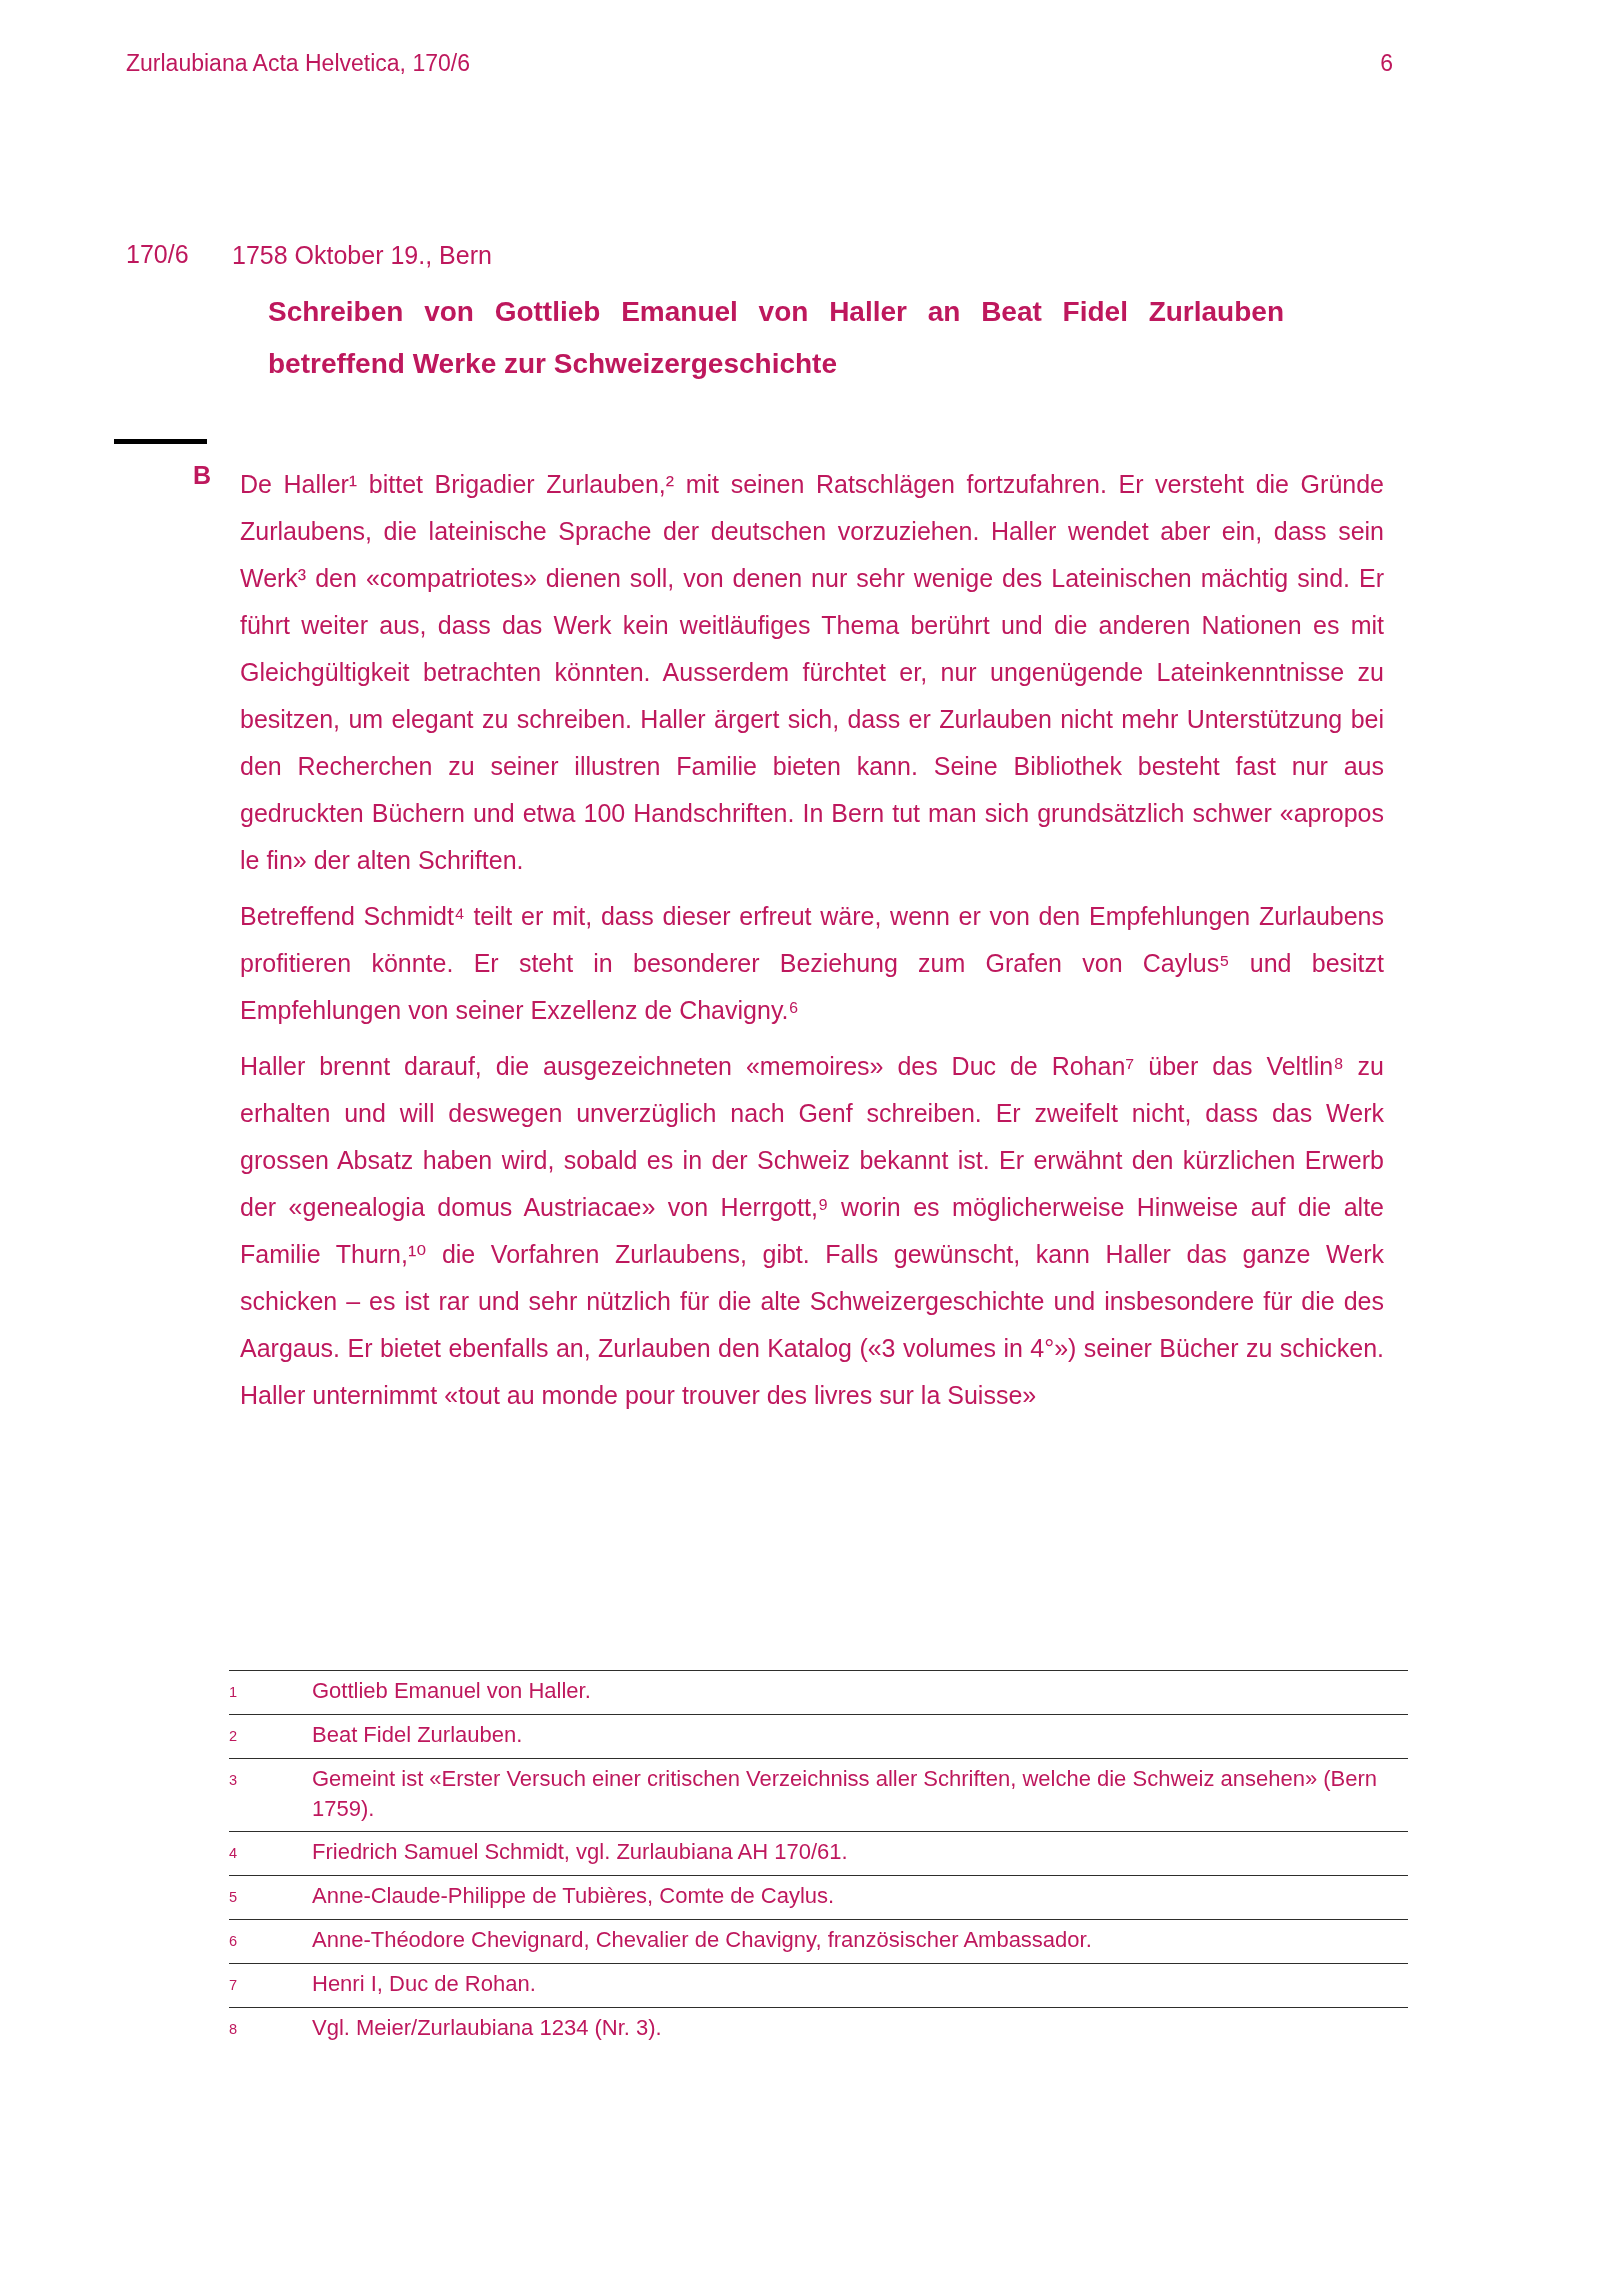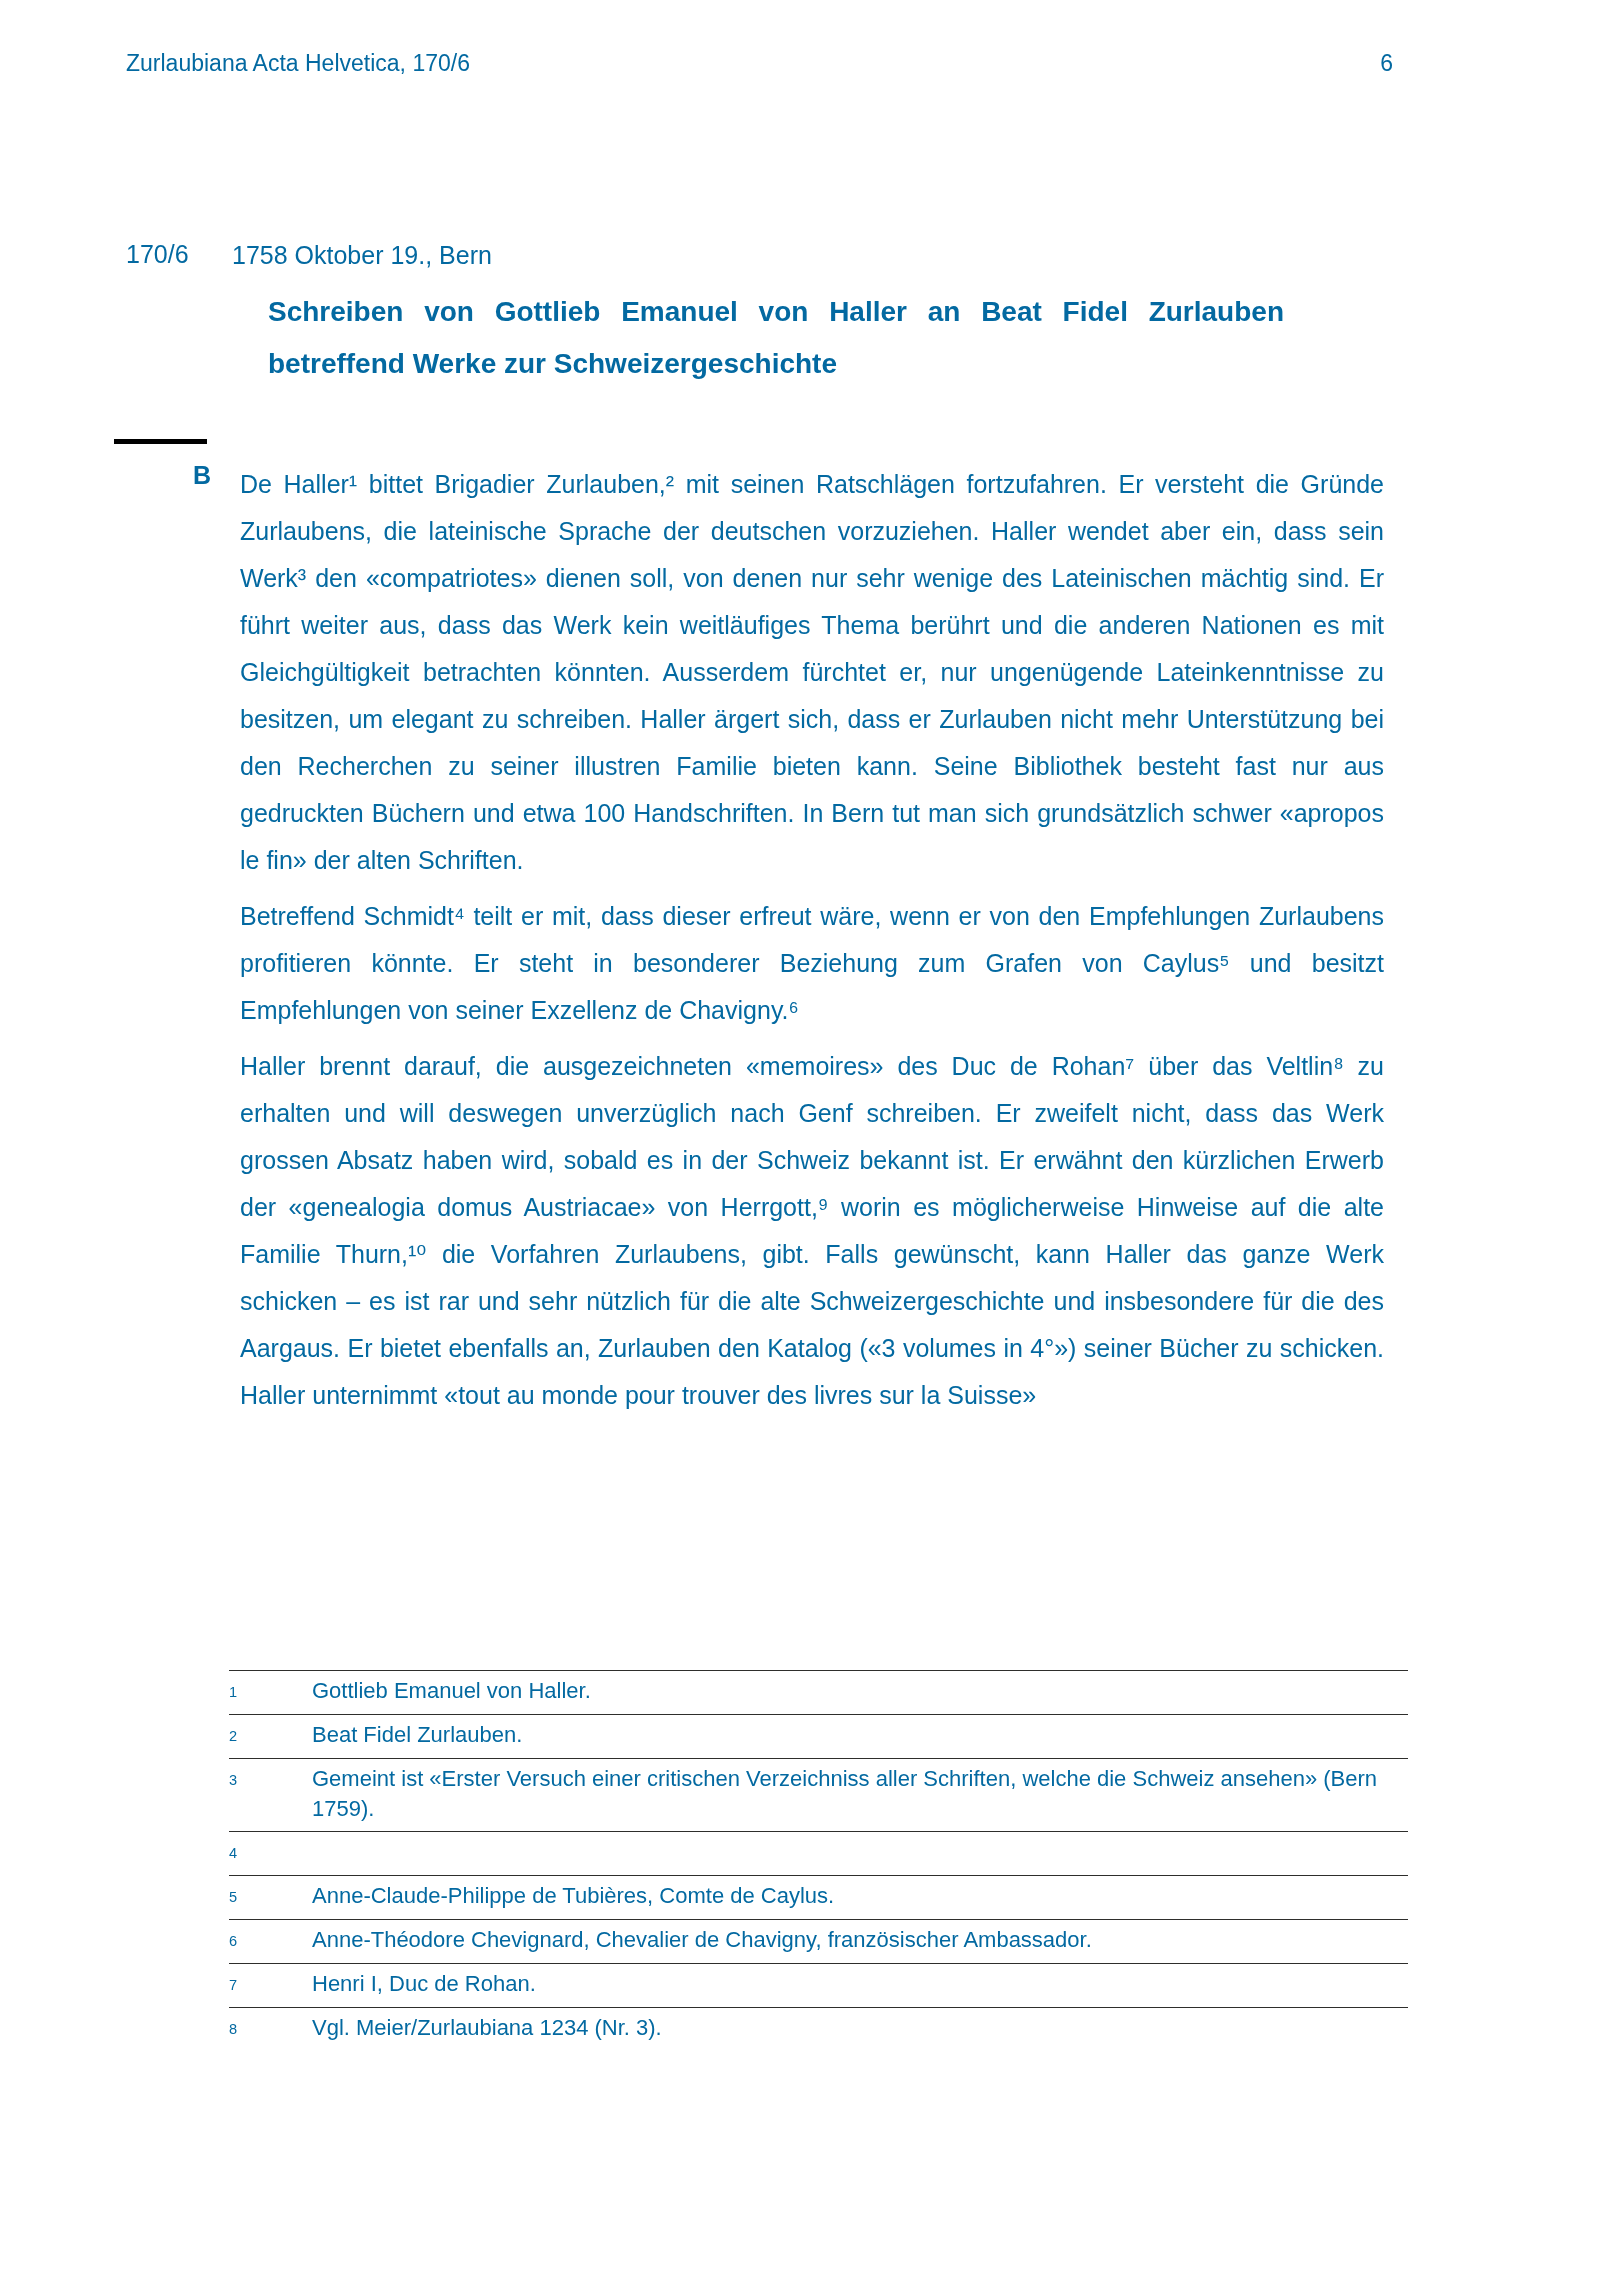--- a/index.html
+++ b/index.html
@@ -6,21 +6,21 @@
     margin: 0;
     padding: 0;
     background: #ffffff;
   }
   .page {
     position: relative;
     width: 1623px;
     height: 2295px;
     background: #ffffff;
     font-family: "Liberation Sans", "DejaVu Sans", sans-serif;
-    color: #0369a1;
+    color: #be185d;
     overflow: hidden;
   }
 
   
   .running-header {
     position: absolute;
     top: 49px;
     left: 126px;
     right: 230px;
     display: flex;
@@ -155,20 +155,21 @@
     <div class="footnote-row">
       <span class="footnote-num">2</span>
       <span class="footnote-text">Beat Fidel Zurlauben.</span>
     </div>
     <div class="footnote-row">
       <span class="footnote-num">3</span>
       <span class="footnote-text">Gemeint ist «Erster Versuch einer critischen Verzeichniss aller Schriften, welche die Schweiz ansehen» (Bern 1759).</span>
     </div>
     <div class="footnote-row">
       <span class="footnote-num">4</span>
+      <span class="footnote-text">Friedrich Samuel Schmidt, vgl. Zurlaubiana AH 170/61.</span>
     </div>
     <div class="footnote-row">
       <span class="footnote-num">5</span>
       <span class="footnote-text">Anne-Claude-Philippe de Tubières, Comte de Caylus.</span>
     </div>
     <div class="footnote-row">
       <span class="footnote-num">6</span>
       <span class="footnote-text">Anne-Théodore Chevignard, Chevalier de Chavigny, französischer Ambassador.</span>
     </div>
     <div class="footnote-row">

